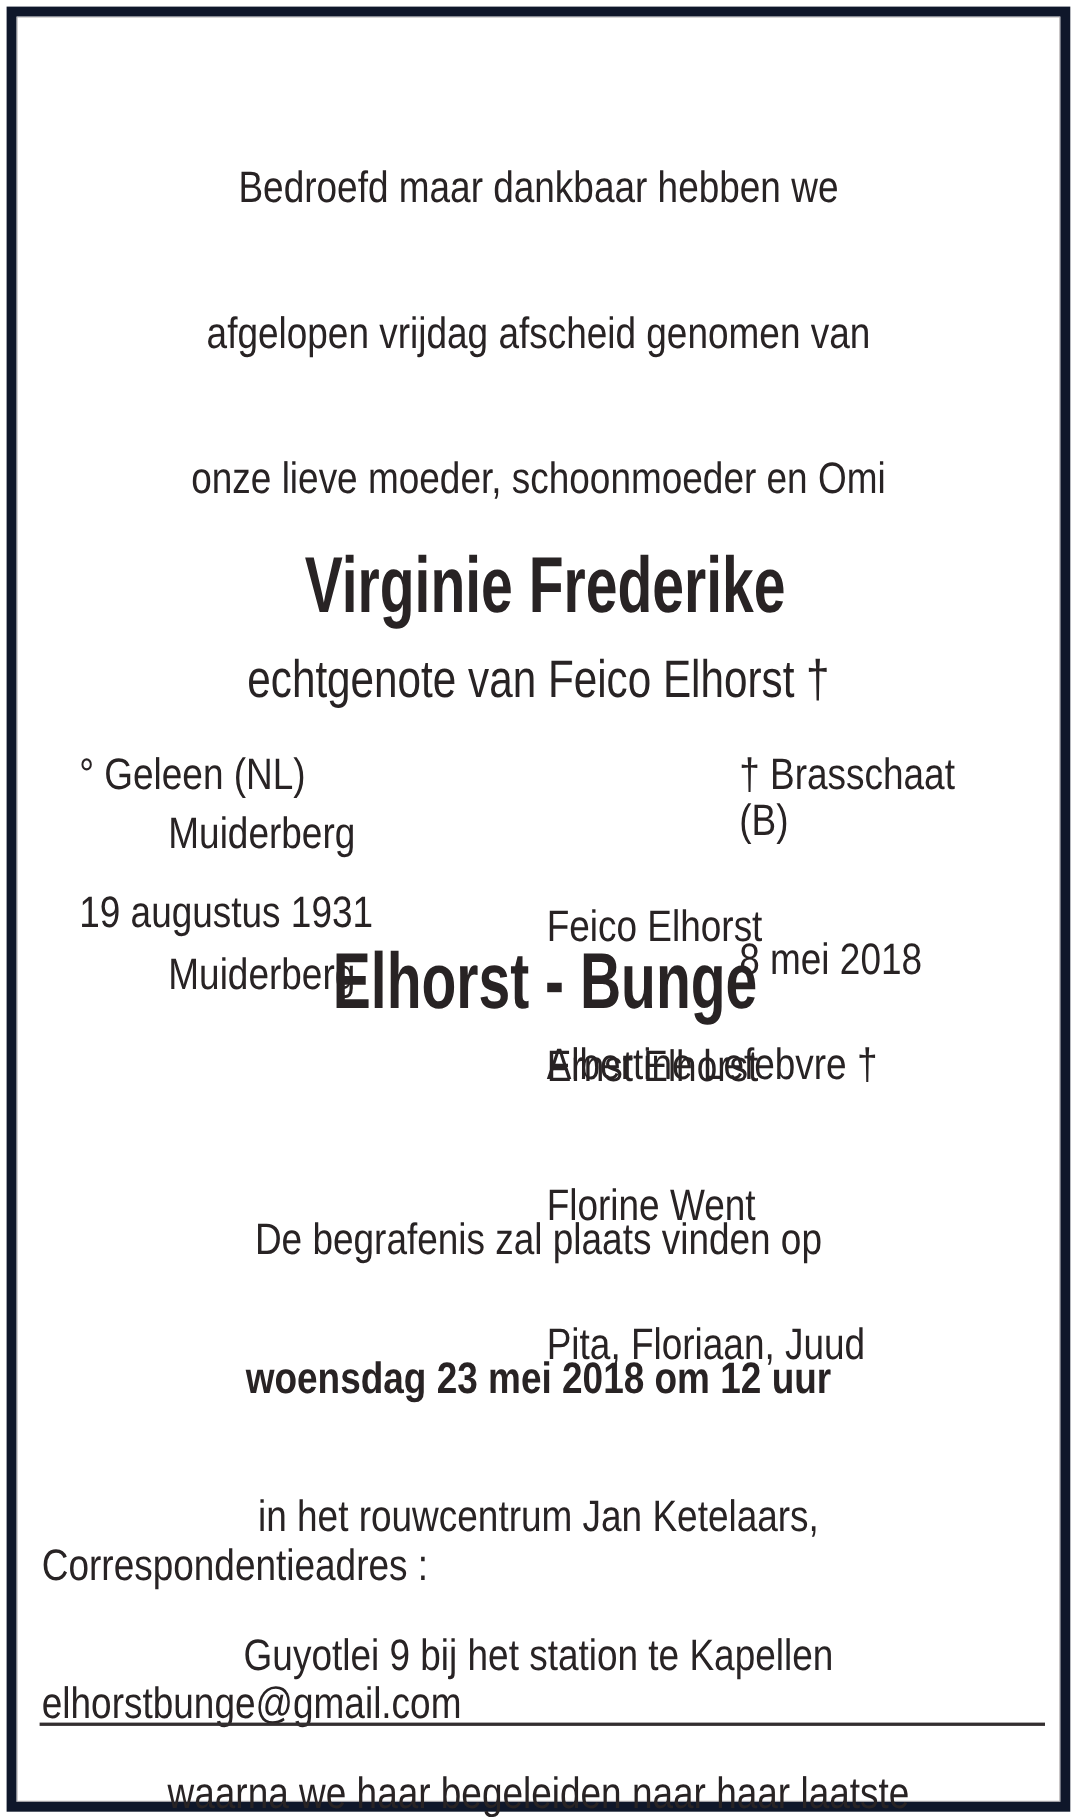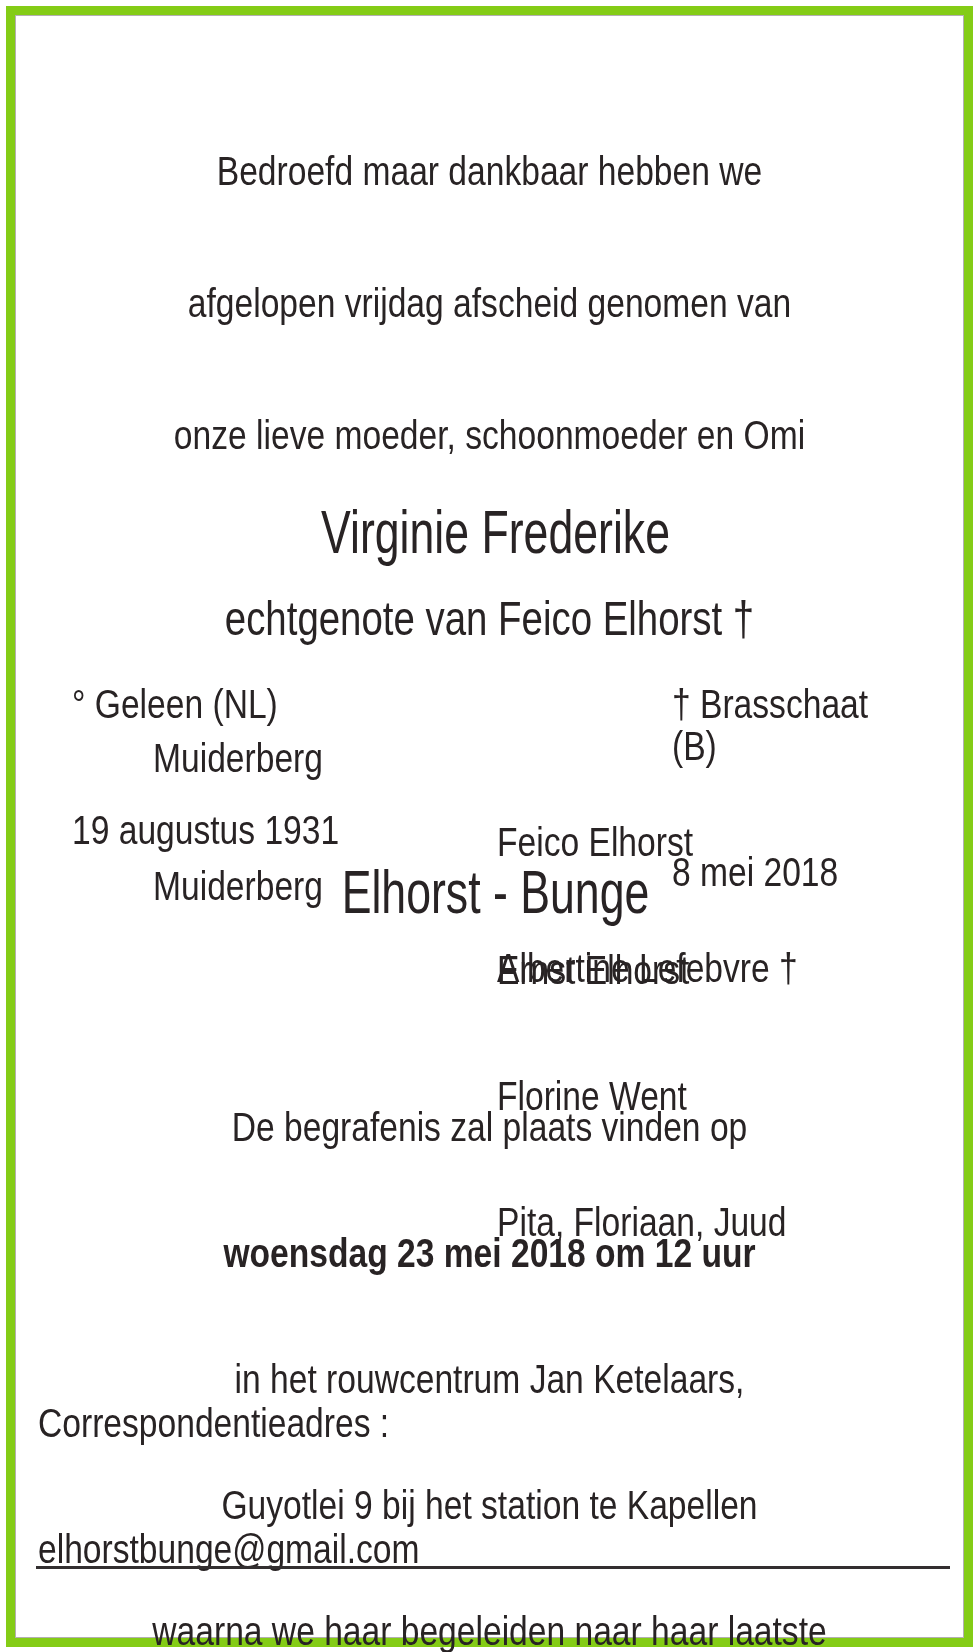--- a/index.html
+++ b/index.html
@@ -14,41 +14,41 @@
     font-family: "Liberation Sans", sans-serif;
     color: #282324;
     overflow: hidden;
   }
   .sheet {
     position: absolute;
     left: 6px;
     top: 6px;
     right: 7px;
     bottom: 5px;
-    border: 9px solid #84cc16;
+    border: 9px solid #0f172a;
     box-shadow: inset 0 0 0 1px #b3afb0;
     background: #ffffff;
   }
   .blk { position: absolute; white-space: pre-wrap; }
   .centered { left: 0; right: 0; text-align: center; }
 
   
   .cx  { transform: scaleX(0.84); transform-origin: 0 50%; }
   .cxc { transform: scaleX(0.84); transform-origin: 50% 50%; }
 
   .intro {
     top: 46px;
     font-size: 40px;
     line-height: 44px;
   }
   .name-block {
     top: 217px;
-    font-size: 62px;
+    font-size: 72px;
     line-height: 120px;
-    font-weight: 400;
+    font-weight: 700;
     letter-spacing: 0px;
     padding-left: 12px;
   }
   .name-line { transform: scaleX(0.72); transform-origin: 50% 50%; }
   .spouse-block {
     top: 444px;
     font-size: 48px;
     line-height: 64px;
   }
   .spouse-line { transform: scaleX(0.80); transform-origin: 50% 50%; }

